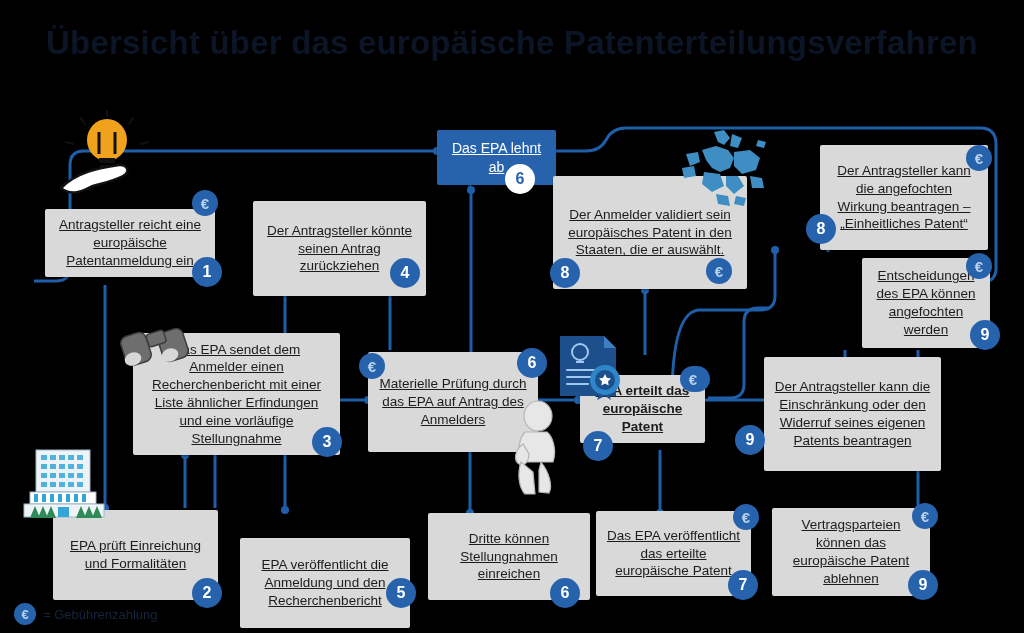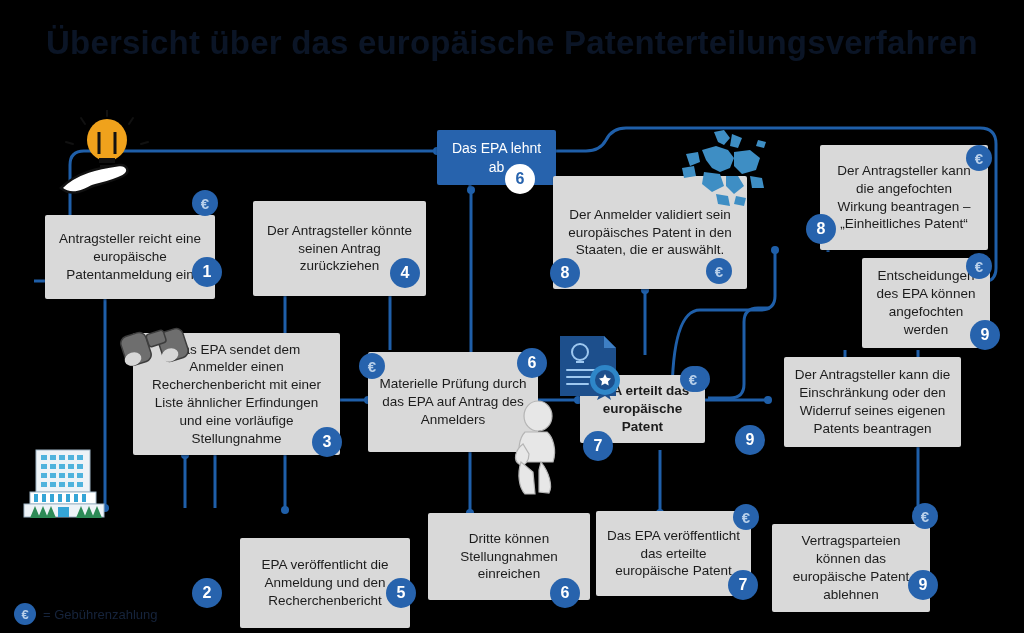--- a/index.html
+++ b/index.html
@@ -41,20 +41,21 @@
     color: #1c1c1c;
     border-radius: 2px;
     display: flex;
     align-items: center;
     justify-content: flex-start;
     text-align: center;
     line-height: 1.32;
     font-size: 13.5px;
     padding: 8px 10px;
     box-shadow: 0 1px 2px rgba(0,0,0,.45);
+    text-decoration: underline;
   }
   .box.dark {
     background: #2763ad;
     color: #ffffff;
     font-size: 14px;
   }
   .box.bold { font-weight: 700; font-size: 13.5px; }
 
   
   .badge {
@@ -291,26 +292,29 @@
       <path d="M10 40 L22 38 L24 48 L12 50 Z"></path>
       <path d="M32 44 L48 46 L52 58 L40 64 L30 56 Z"></path>
       <path d="M54 48 L66 48 L72 58 L62 66 L54 58 Z"></path>
       <path d="M44 66 L56 68 L58 78 L46 76 Z"></path>
       <path d="M64 68 L74 70 L72 78 L62 76 Z"></path>
       <path d="M78 48 L90 50 L92 60 L80 60 Z"></path>
       <path d="M86 12 L94 14 L92 20 L84 18 Z"></path>
     </g>
   </svg>
 
-  <div class="box" style="left:45px; top:195px; width:170px; height:84px;margin-top:20px;">
+  <div class="box" style="left:45px; top:189px; width:170px; height:68px;margin-top:20px;">
     <span>Antragsteller reicht eine europäische Patentanmeldung ein</span>
   </div>
   <div class="euro" style="left:192px; top:190px;">€</div>
   <div class="badge" style="left:192px; top:257px;">1</div>
 
+  <div class="box" style="left:53px; top:510px; width:165px; height:90px;">
+    <span>EPA prüft Einreichung und Formalitäten</span>
+  </div>
   <div class="badge" style="left:192px; top:578px;">2</div>
 
   <div class="box" style="left:133px; top:333px; width:207px; height:122px;">
     <span>Das EPA sendet dem Anmelder einen Recherchenbericht mit einer Liste ähnlicher Erfindungen und eine vorläufige Stellungnahme</span>
   </div>
   <div class="badge" style="left:312px; top:427px;">3</div>
 
   <div class="box" style="left:253px; top:193px; width:173px; height:95px;margin-top:8px;">
     <span>Der Antragsteller könnte seinen Antrag zurückziehen</span>
   </div>
@@ -354,33 +358,33 @@
   </div>
   <div class="euro" style="left:706px; top:258px;">€</div>
   <div class="badge" style="left:550px; top:258px;">8</div>
 
   <div class="box" style="left:820px; top:145px; width:168px; height:105px;">
     <span>Der Antragsteller kann die angefochten Wirkung beantragen – „Einheitliches Patent“</span>
   </div>
   <div class="euro" style="left:966px; top:145px;">€</div>
   <div class="badge" style="left:806px; top:214px;">8</div>
 
-  <div class="box" style="left:784px; top:357px; width:177px; height:90px;">
+  <div class="box" style="left:764px; top:357px; width:177px; height:114px;">
     <span>Der Antragsteller kann die Einschränkung oder den Widerruf seines eigenen Patents beantragen</span>
   </div>
   <div class="euro" style="left:680px; top:366px;">€</div>
   <div class="badge" style="left:735px; top:425px;">9</div>
 
   <div class="box" style="left:862px; top:258px; width:128px; height:90px;">
     <span>Entscheidungen des EPA können angefochten werden</span>
   </div>
   <div class="euro" style="left:966px; top:253px;">€</div>
   <div class="badge" style="left:970px; top:320px;">9</div>
 
-  <div class="box" style="left:772px; top:508px; width:158px; height:88px;margin-top:16px;">
+  <div class="box" style="left:772px; top:508px; width:158px; height:88px;">
     <span>Vertragsparteien können das europäische Patent ablehnen</span>
   </div>
   <div class="euro" style="left:912px; top:503px;">€</div>
   <div class="badge" style="left:908px; top:570px;">9</div>
 
   <div id="legend">
     <span class="euro">€</span>
     <span>= Gebührenzahlung</span>
   </div>
 

